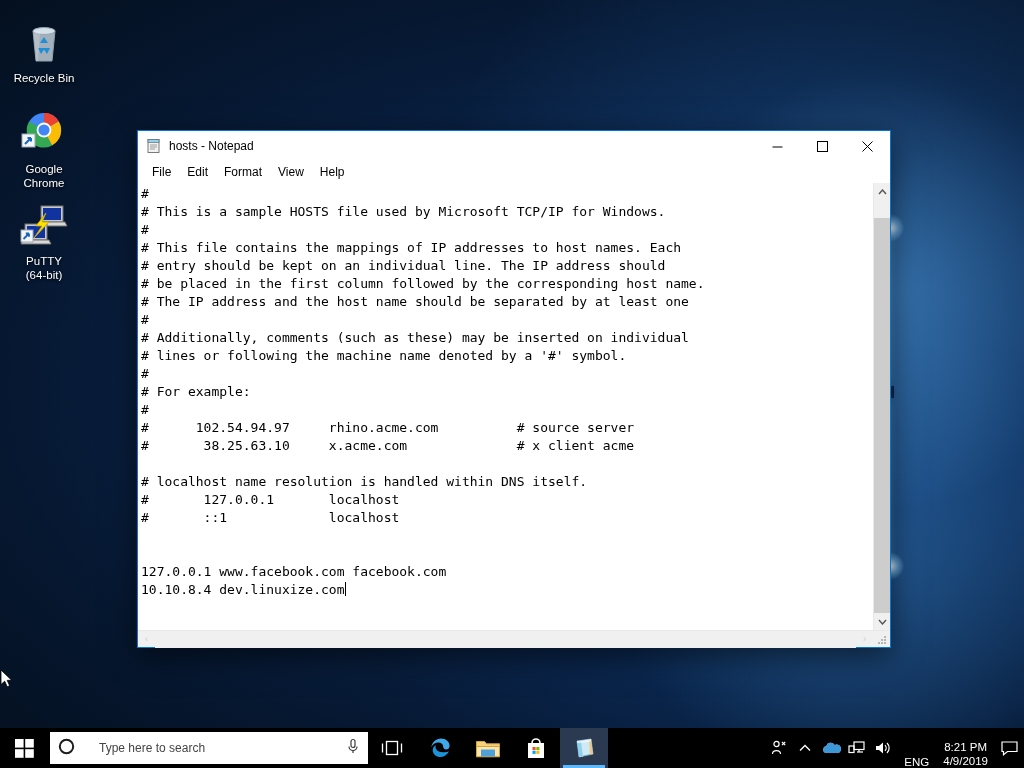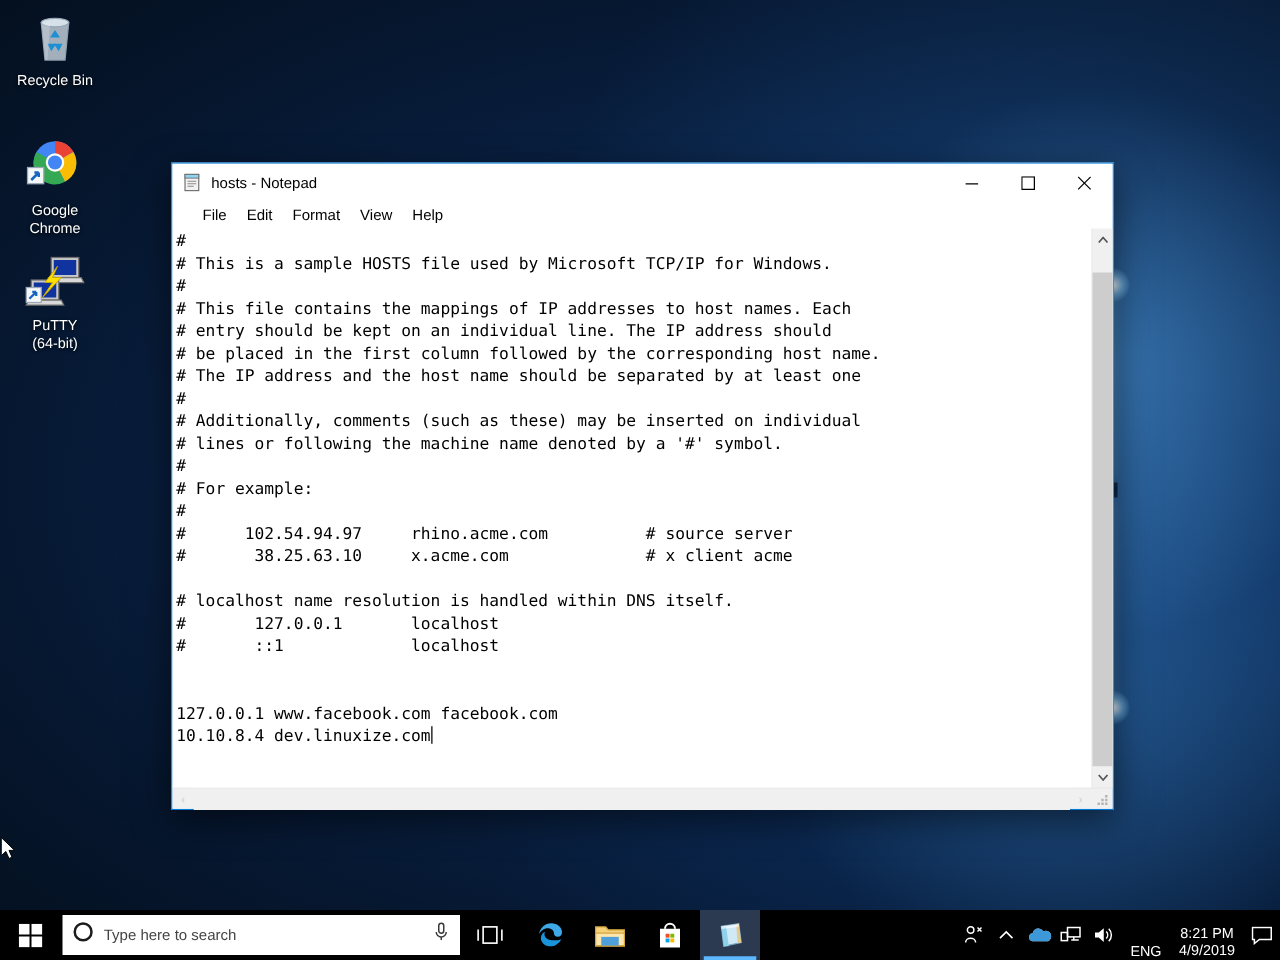--- a/index.html
+++ b/index.html
@@ -59,21 +59,21 @@
   }
   #gap-mid { position: absolute; left: 694px; top: 386px; width: 200px; height: 12px; background: #0b2546; }
 
   
   .desk-icon {
     position: absolute; width: 78px; text-align: center;
     color: #fff; font-size: 11.5px; line-height: 14px;
     text-shadow: 0 1px 3px rgba(0,0,0,0.95);
   }
   .desk-icon .glyph { display: block; height: 50px; margin-bottom: 4px; position: relative; }
-  #icon-recycle { left: 5px; top: 4px; }
+  #icon-recycle { left: 5px; top: 17px; }
   #icon-chrome  { left: 5px; top: 108px; }
   #icon-putty   { left: 5px; top: 200px; }
 
   
   #notepad {
     position: absolute; left: 137px; top: 130px; width: 754px; height: 518px;
     background: #fff;
     border: 1px solid #0078d7;
     box-shadow: 0 8px 28px rgba(0,0,0,0.55);
     display: flex; flex-direction: column;
@@ -82,21 +82,21 @@
     height: 30px; background: #fff; display: flex; align-items: center;
     flex: 0 0 30px;
   }
   #np-icon { width: 16px; height: 16px; margin: 0 7px 0 8px; position: relative; flex: 0 0 16px; }
   #title-text { font-size: 12px; color: #000; flex: 1; }
   .winbtn {
     width: 45px; height: 30px; display: flex; align-items: center; justify-content: center;
     font-size: 13px; color: #000;
   }
 
-  #menubar { height: 22px; display: flex; align-items: center; padding-left: 16px; flex: 0 0 22px; background:#fff; }
+  #menubar { height: 22px; display: flex; align-items: center; padding-left: 6px; flex: 0 0 22px; background:#fff; }
   .menu-item { font-size: 12px; color: #000; padding: 2px 8px; }
 
   #editor-wrap { flex: 1; display: flex; flex-direction: column; min-height: 0; }
   #editor-row { flex: 1; display: flex; min-height: 0; }
   #textarea {
     flex: 1; background: #fff; overflow: hidden; position: relative;
     padding: 2px 0 0 3px;
   }
   .code-line {
     font-family: "DejaVu Sans Mono", monospace;
@@ -130,21 +130,21 @@
   
   #taskbar {
     position: absolute; left: 0; bottom: 0; width: 1024px; height: 40px;
     background: #000; display: flex; align-items: center;
   }
   #start-btn { width: 48px; height: 40px; display: flex; align-items: center; justify-content: center; }
   #searchbox {
     width: 318px; height: 32px; background: #fff; margin-left: 2px;
     display: flex; align-items: center; padding: 0 8px;
   }
-  #search-text { font-size: 12px; color: #444; flex: 1; margin-left: 8px; }
+  #search-text { font-size: 12px; color: #444; flex: 1; margin-left: 24px; }
   .tb-app { width: 48px; height: 40px; display: flex; align-items: center; justify-content: center; position: relative; }
   .tb-app.active { background: #2b3a50; }
   .tb-app.active::after {
     content: ""; position: absolute; left: 3px; right: 3px; bottom: 0; height: 3px; background: #5cb8ff;
   }
   #tray { margin-left: auto; display: flex; align-items: flex-end; height: 40px; color: #fff; }
   .tray-ico { width: 26px; height: 40px; display: flex; align-items: center; justify-content: center; }
   #lang { font-size: 11.5px; color: #fff; padding: 0 8px; }
   #clock { font-size: 11.5px; color: #fff; text-align: center; line-height: 14px; padding: 0 6px; }
   #notif { width: 30px; height: 40px; display: flex; align-items: center; justify-content: center; }

